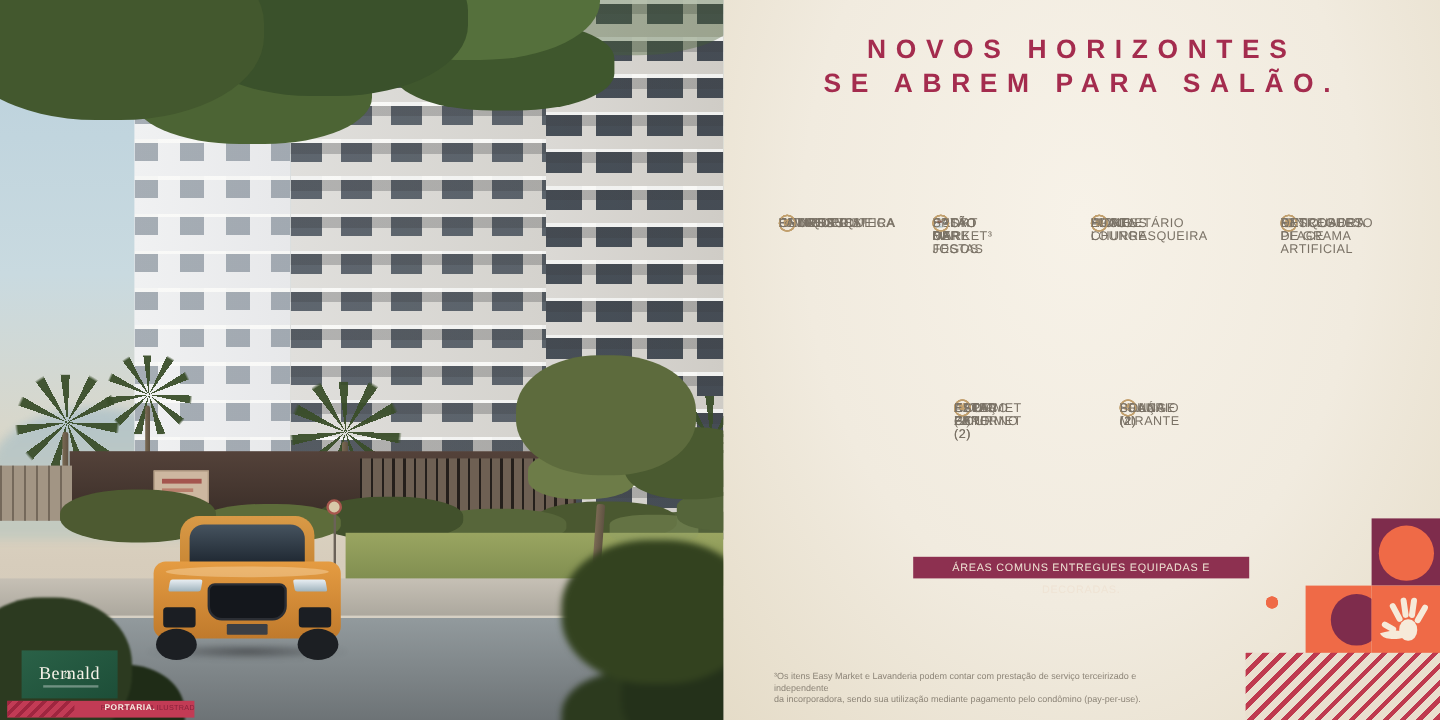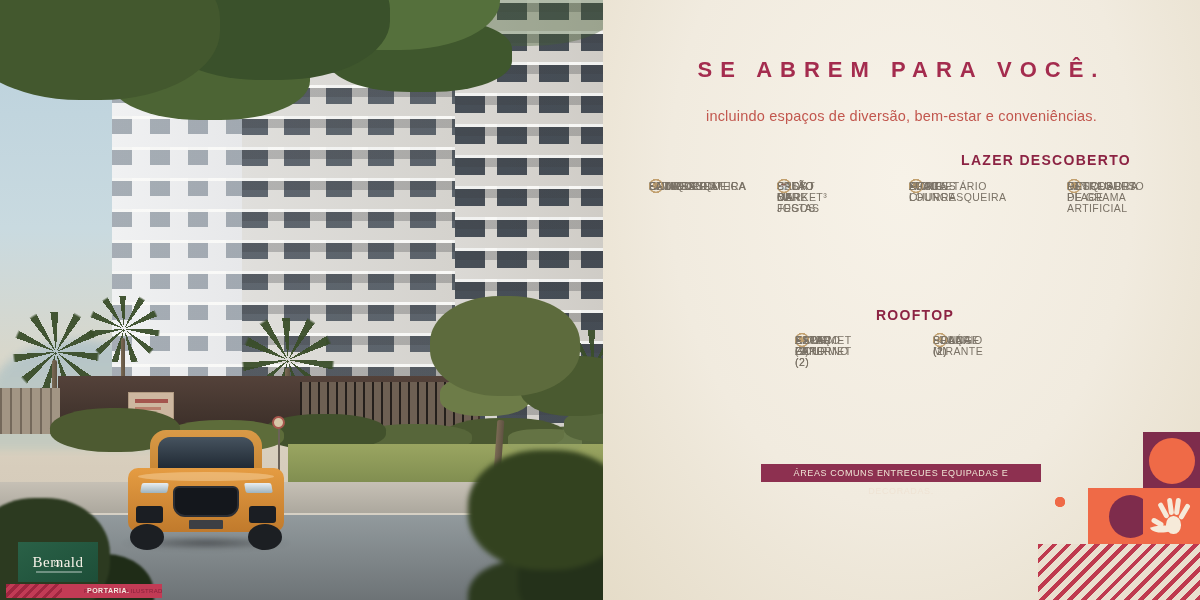--- a/index.html
+++ b/index.html
@@ -207,25 +207,23 @@
     <div class="caption">
       <div class="hatch"></div>
       <div class="txt">
         <span class="pre">PERSPECTIVA ILUSTRADA DA</span>
         <span class="hi">PORTARIA.</span>
       </div>
     </div>
   </div>
 
   <div class="panel">
-    <div class="title t2">SE ABREM PARA VOCÊ.</div>
-    <div class="subtitle s2">incluindo espaços de diversão, bem-estar e conveniências.</div>
-
-    <div class="section-title" style="left:312px;top:152px;width:262px;">LAZER DESCOBERTO</div>
-    <div class="section-title" style="left:182px;top:307px;width:260px;">ROOFTOP</div>
+    <div class="title t1">NOVOS HORIZONTES</div>
+    <div class="title t2">SE ABREM PARA SALÃO.</div>
+
 
     <div class="amenity-col" style="left:46px;top:179px;width:126px;">
         <div class="amenity">
           <span class="amenity-icon">♟</span>
           <span class="amenity-label">BRINQUEDOTECA</span>
         </div>
         <div class="amenity">
           <span class="amenity-icon">⚒</span>
           <span class="amenity-label">CHURRASQUEIRA</span>
         </div>
@@ -344,20 +342,24 @@
           <span class="amenity-label">PRAÇA MIRANTE</span>
         </div>
         <div class="amenity">
           <span class="amenity-icon">☀</span>
           <span class="amenity-label">SOLÁRIO</span>
         </div>
       </div>
 
     <div class="banner">ÁREAS COMUNS ENTREGUES EQUIPADAS E DECORADAS.</div>
 
+    <div class="footnote">
+      <span style="position:static;">³Os itens Easy Market e Lavanderia podem contar com prestação de serviço terceirizado e independente</span><br>
+      <span style="position:static;">da incorporadora, sendo sua utilização mediante pagamento pelo condômino (pay-per-use).</span>
+    </div>
   </div>
 
   <div class="dots">
       <i></i>
       <i></i>
       <i></i>
     </div>
   <div class="sq sq-maroon">
       <i></i>
     </div>

